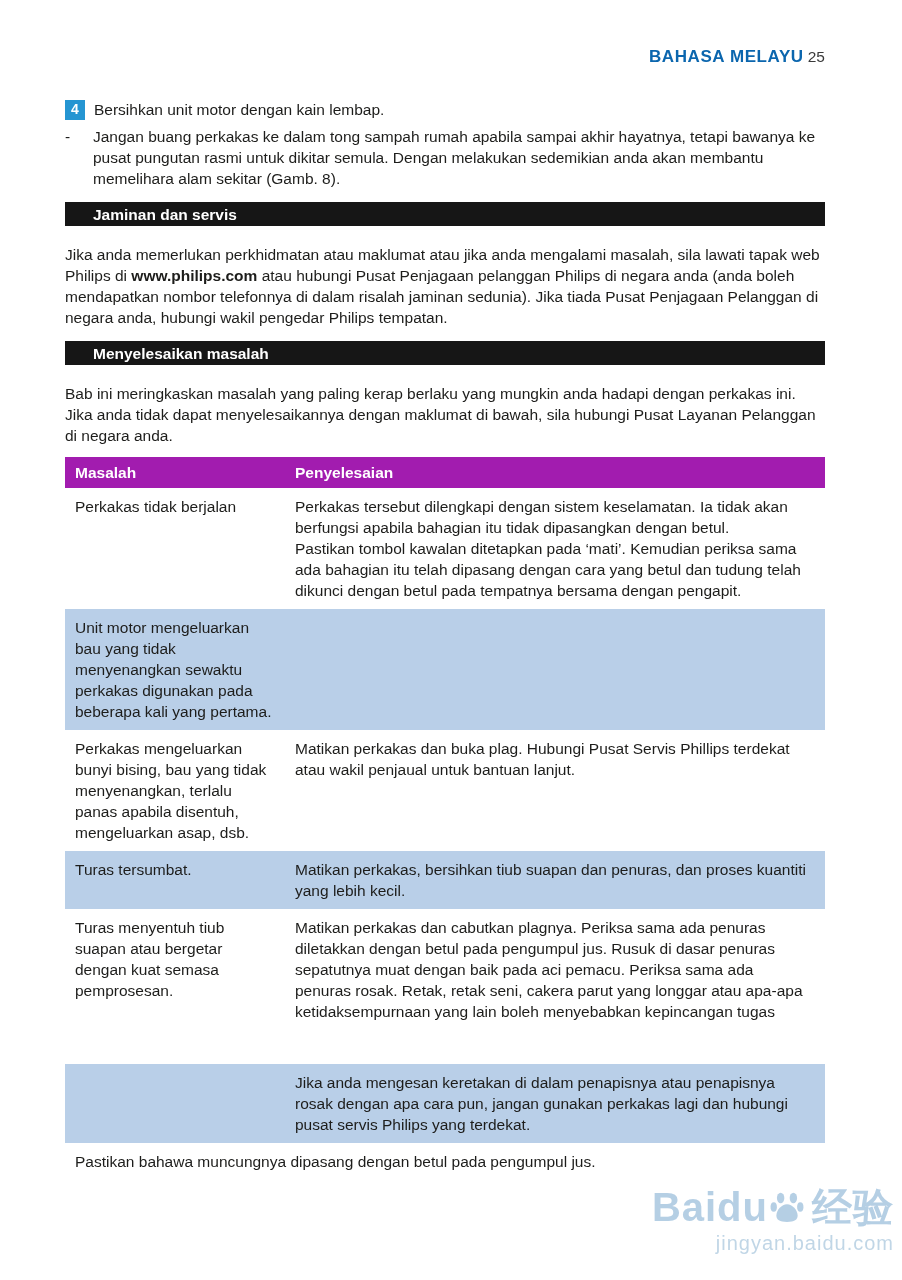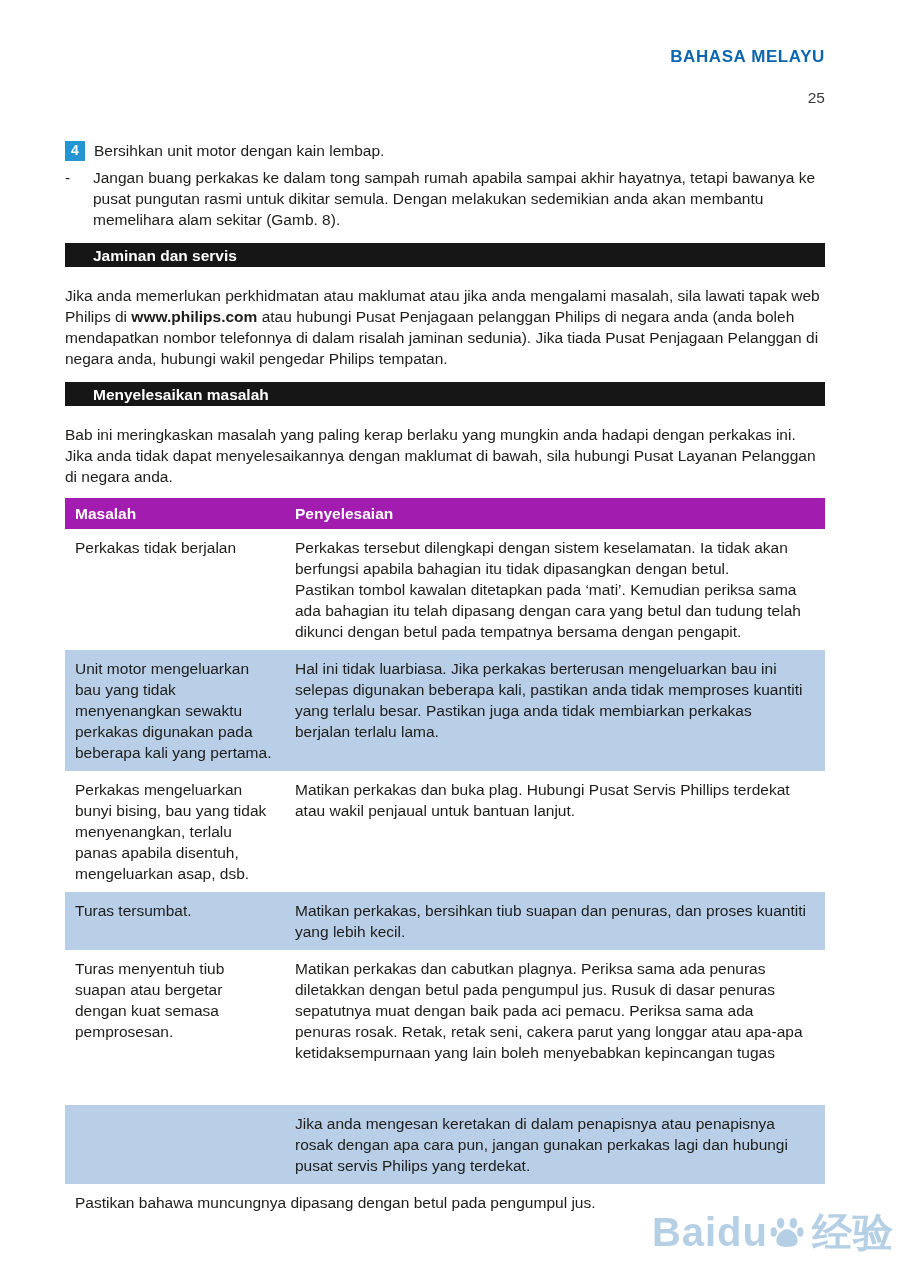--- a/index.html
+++ b/index.html
@@ -8,21 +8,21 @@
     background: #ffffff;
     font-family: "Liberation Sans", sans-serif;
     color: #1d1d1b;
     font-size: 15.5px;
     line-height: 21px;
     position: relative;
     overflow: hidden;
   }
   .page { padding: 46px 77px 0 65px; }
 
-  .page-header { display: flex; justify-content: flex-end; align-items: flex-end; gap: 20px; flex-direction: column; }
+  .page-header { display: flex; justify-content: flex-end; align-items: flex-end; gap: 4px; }
   .lang { color: #0b66ae; font-weight: bold; font-size: 17px; letter-spacing: 0.6px; }
   .pagenum { color: #3a3a3a; font-size: 15.5px; }
 
   .step { display: flex; align-items: center; margin-top: 32px; }
   .step-num {
     width: 20px; height: 20px; flex: 0 0 20px;
     background: #2595d2; color: #fff;
     font-weight: bold; font-size: 14px;
     display: flex; align-items: center; justify-content: center;
   }
@@ -97,21 +97,20 @@
     </div>
 
     <div class="row">
       <div class="c1">Perkakas tidak berjalan</div>
       <div class="c2">Perkakas tersebut dilengkapi dengan sistem keselamatan. Ia tidak akan berfungsi apabila bahagian itu tidak dipasangkan dengan betul.
 Pastikan tombol kawalan ditetapkan pada ‘mati’. Kemudian periksa sama ada bahagian itu telah dipasang dengan cara yang betul dan tudung telah dikunci dengan betul pada tempatnya bersama dengan pengapit.</div>
     </div>
 
     <div class="row shaded">
       <div class="c1">Unit motor mengeluarkan bau yang tidak menyenangkan sewaktu perkakas digunakan pada beberapa kali yang pertama.</div>
-      <div class="c2">Hal ini tidak luarbiasa. Jika perkakas berterusan mengeluarkan bau ini selepas digunakan beberapa kali, pastikan anda tidak memproses kuantiti yang terlalu besar. Pastikan juga anda tidak membiarkan perkakas berjalan terlalu lama.</div>
     </div>
 
     <div class="row">
       <div class="c1">Perkakas mengeluarkan bunyi bising, bau yang tidak menyenangkan, terlalu panas apabila disentuh, mengeluarkan asap, dsb.</div>
       <div class="c2">Matikan perkakas dan buka plag. Hubungi Pusat Servis Phillips terdekat atau wakil penjaual untuk bantuan lanjut.</div>
     </div>
 
     <div class="row shaded">
       <div class="c1">Turas tersumbat.</div>
       <div class="c2">Matikan perkakas, bersihkan tiub suapan dan penuras, dan proses kuantiti yang lebih kecil.</div>
@@ -139,13 +138,14 @@
     <span>Baidu</span>
     <svg viewBox="0 0 64 64" width="34" height="34" fill="currentColor" aria-hidden="true">
       <ellipse cx="20" cy="15" rx="7" ry="10"></ellipse>
       <ellipse cx="44" cy="15" rx="7" ry="10"></ellipse>
       <ellipse cx="7" cy="32" rx="6" ry="9"></ellipse>
       <ellipse cx="57" cy="32" rx="6" ry="9"></ellipse>
       <path d="M32 27c-10 0-20 11-20 21 0 8 6 12 20 12s20-4 20-12c0-10-10-21-20-21z"></path>
     </svg>
     <span class="wm-cjk">经验</span>
   </div>
+  <div class="wm-url">jingyan.baidu.com</div>
 </div>
 
 </body></html>

